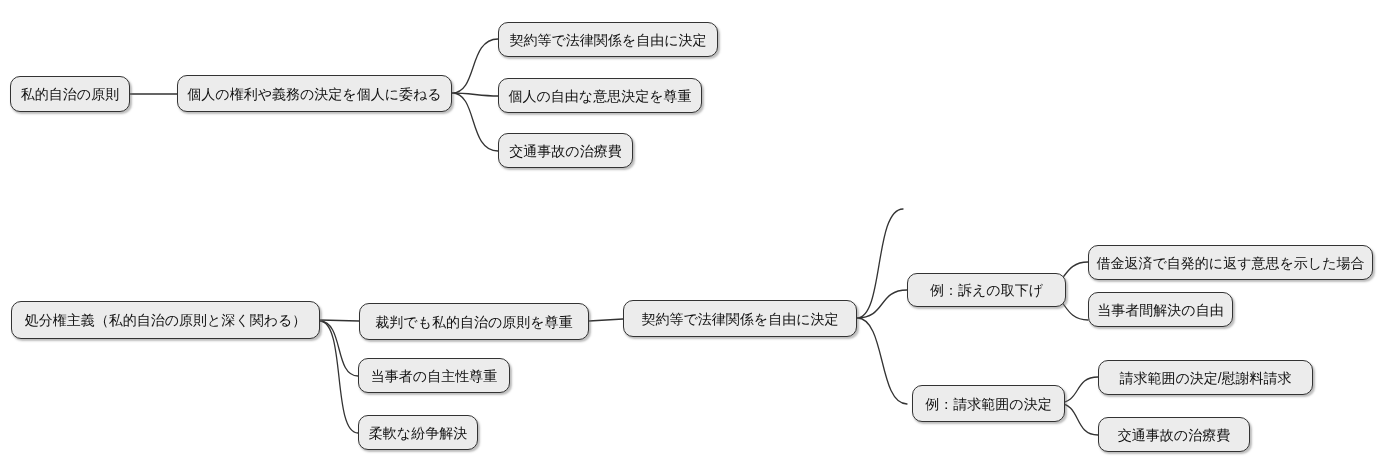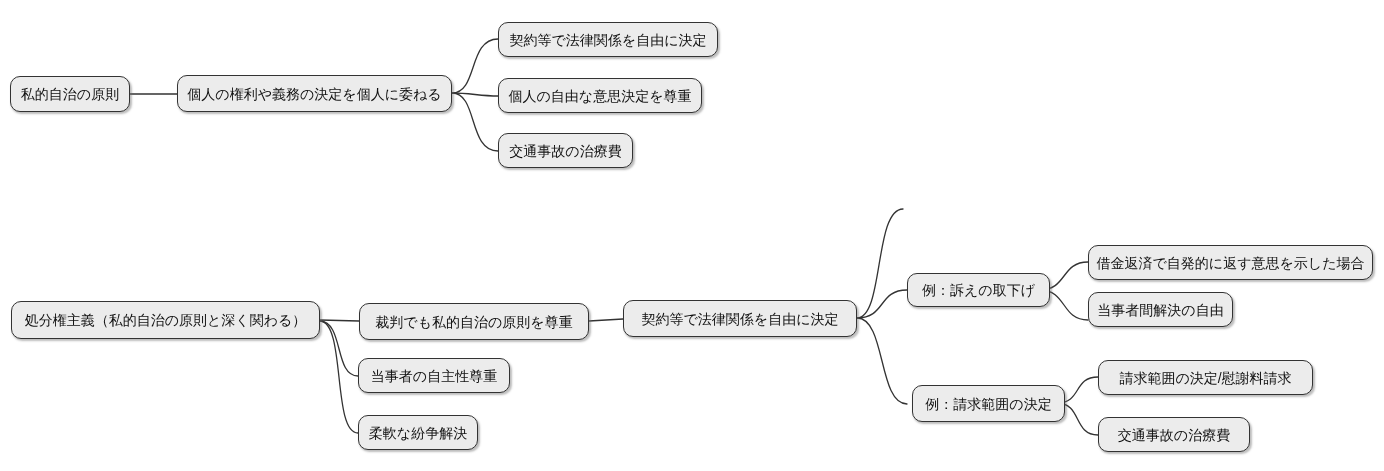--- a/index.html
+++ b/index.html
@@ -86,21 +86,21 @@
 
   <div class="node" style="left:358px;top:415px;width:120px;height:35px">
     <span>柔軟な紛争解決</span>
   </div>
 
   <div class="node" style="left:623px;top:300px;width:234px;height:37px">
     <span>契約等で法律関係を自由に決定</span>
   </div>
 
 
-  <div class="node" style="left:907px;top:273px;width:143px;height:34px">
+  <div class="node" style="left:907px;top:273px;width:159px;height:34px">
     <span>例：訴えの取下げ</span>
   </div>
 
   <div class="node" style="left:912px;top:385px;width:153px;height:37px">
     <span>例：請求範囲の決定</span>
   </div>
 
   <div class="node" style="left:1088px;top:245px;width:285px;height:35px">
     <span>借金返済で自発的に返す意思を示した場合</span>
   </div>

